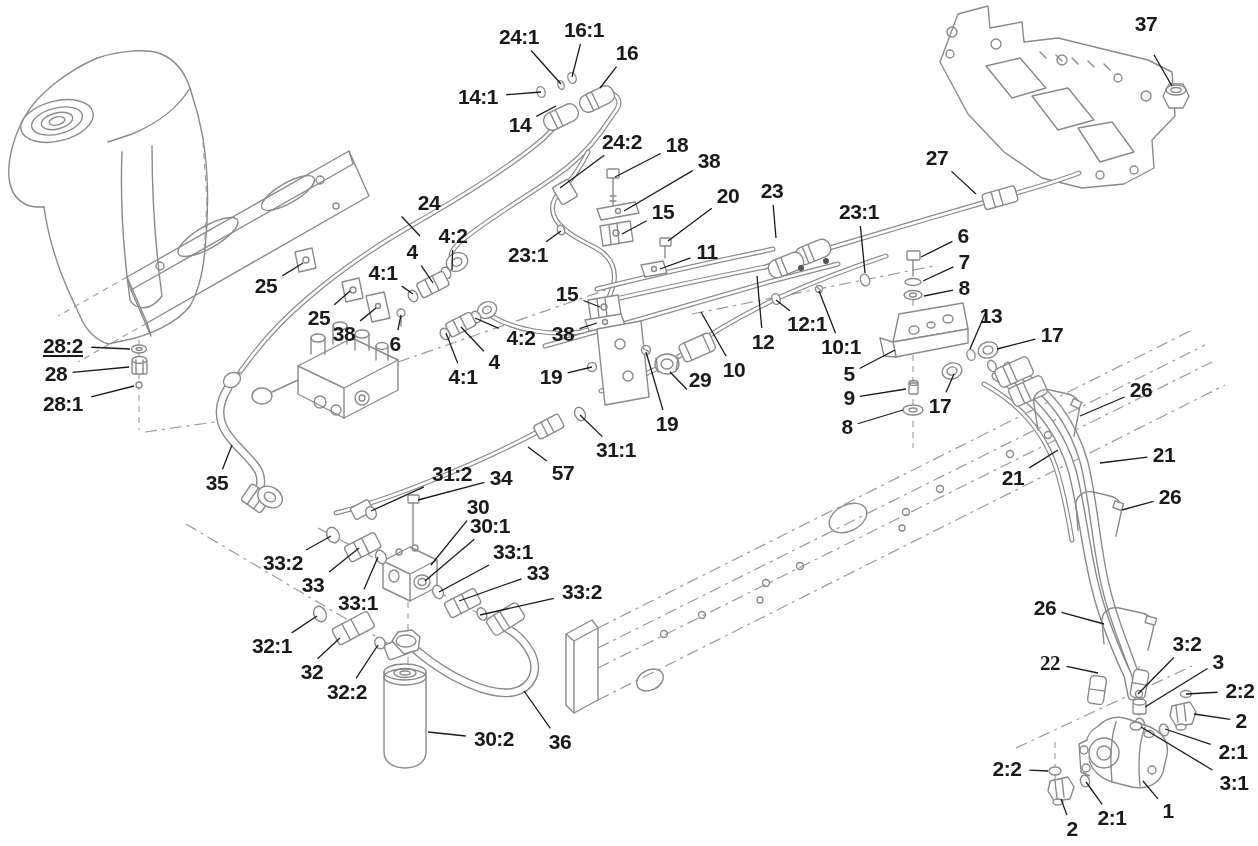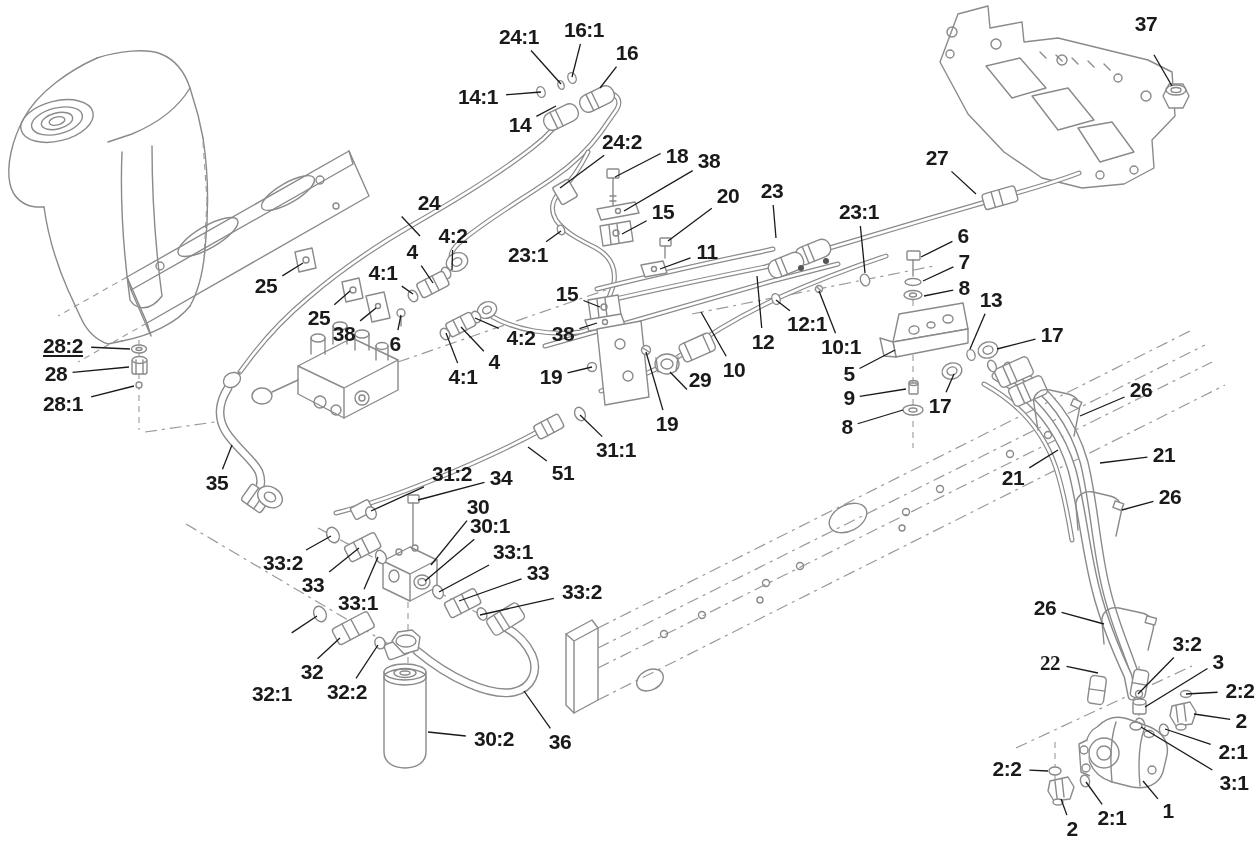--- a/index.html
+++ b/index.html
@@ -593,21 +593,21 @@
       <line x1="550.3760453695086" y1="728.3660642734704" x2="524" y2="691" class="leader"></line>
     </svg>
 
   <div id="labels">
       <div class="lbl" style="left: 519px; top: 37px;">24:1</div>
       <div class="lbl" style="left: 584px; top: 30px;">16:1</div>
       <div class="lbl" style="left: 627px; top: 53px;">16</div>
       <div class="lbl" style="left: 478px; top: 97px;">14:1</div>
       <div class="lbl" style="left: 520px; top: 125px;">14</div>
       <div class="lbl" style="left: 622px; top: 142px;">24:2</div>
-      <div class="lbl" style="left: 677px; top: 156px;">18</div>
+      <div class="lbl" style="left: 677px; top: 145px;">18</div>
       <div class="lbl" style="left: 709px; top: 161px;">38</div>
       <div class="lbl" style="left: 663px; top: 212px;">15</div>
       <div class="lbl" style="left: 728px; top: 196px;">20</div>
       <div class="lbl" style="left: 772px; top: 191px;">23</div>
       <div class="lbl" style="left: 859px; top: 212px;">23:1</div>
       <div class="lbl" style="left: 937px; top: 158px;">27</div>
       <div class="lbl" style="left: 1146px; top: 24px;">37</div>
       <div class="lbl" style="left: 707px; top: 252px;">11</div>
       <div class="lbl" style="left: 389px; top: 203px; margin-left: 40px;">24</div>
       <div class="lbl" style="left: 453px; top: 236px;">4:2</div>
@@ -624,25 +624,25 @@
       <div class="lbl" style="left: 494px; top: 362px;">4</div>
       <div class="lbl" style="left: 463px; top: 377px;">4:1</div>
       <div class="lbl" style="left: 551px; top: 377px;">19</div>
       <div class="lbl" style="left: 700px; top: 380px;">29</div>
       <div class="lbl" style="left: 734px; top: 370px;">10</div>
       <div class="lbl" style="left: 763px; top: 342px;">12</div>
       <div class="lbl" style="left: 807px; top: 324px;">12:1</div>
       <div class="lbl" style="left: 841px; top: 347px;">10:1</div>
       <div class="lbl" style="left: 667px; top: 424px;">19</div>
       <div class="lbl" style="left: 616px; top: 450px;">31:1</div>
-      <div class="lbl" style="left: 563px; top: 473px;">51</div>
+      <div class="lbl" style="left: 563px; top: 473px;">57</div>
       <div class="lbl" style="left: 963px; top: 236px;">6</div>
       <div class="lbl" style="left: 964px; top: 262px;">7</div>
       <div class="lbl" style="left: 964px; top: 288px;">8</div>
-      <div class="lbl" style="left: 991px; top: 300px; text-align: right;">13</div>
+      <div class="lbl" style="left: 991px; top: 316px; text-align: right;">13</div>
       <div class="lbl" style="left: 1052px; top: 335px;">17</div>
       <div class="lbl" style="left: 940px; top: 406px;">17</div>
       <div class="lbl" style="left: 849px; top: 374px;">5</div>
       <div class="lbl" style="left: 849px; top: 398px;">9</div>
       <div class="lbl" style="left: 847px; top: 427px;">8</div>
       <div class="lbl" style="left: 1141px; top: 390px;">26</div>
       <div class="lbl" style="left: 1013px; top: 478px;">21</div>
       <div class="lbl" style="left: 1164px; top: 455px;">21</div>
       <div class="lbl" style="left: 1170px; top: 497px;">26</div>
       <div class="lbl" style="left: 1045px; top: 608px;">26</div>
@@ -664,19 +664,19 @@
       <div class="lbl" style="left: 452px; top: 474px;">31:2</div>
       <div class="lbl" style="left: 501px; top: 478px;">34</div>
       <div class="lbl" style="left: 478px; top: 507px;">30</div>
       <div class="lbl" style="left: 490px; top: 526px;">30:1</div>
       <div class="lbl" style="left: 513px; top: 552px;">33:1</div>
       <div class="lbl" style="left: 538px; top: 573px;">33</div>
       <div class="lbl" style="left: 582px; top: 592px;">33:2</div>
       <div class="lbl" style="left: 283px; top: 563px;">33:2</div>
       <div class="lbl" style="left: 313px; top: 585px;">33</div>
       <div class="lbl" style="left: 358px; top: 603px;">33:1</div>
-      <div class="lbl" style="left: 272px; top: 646px; margin-top: 48px;">32:1</div>
+      <div class="lbl" style="left: 272px; top: 646px;">32:1</div>
       <div class="lbl" style="left: 312px; top: 672px;">32</div>
       <div class="lbl" style="left: 347px; top: 692px;">32:2</div>
       <div class="lbl" style="left: 494px; top: 739px;">30:2</div>
       <div class="lbl" style="left: 560px; top: 742px;">36</div>
     </div>
 </div>
 
 </body></html>

